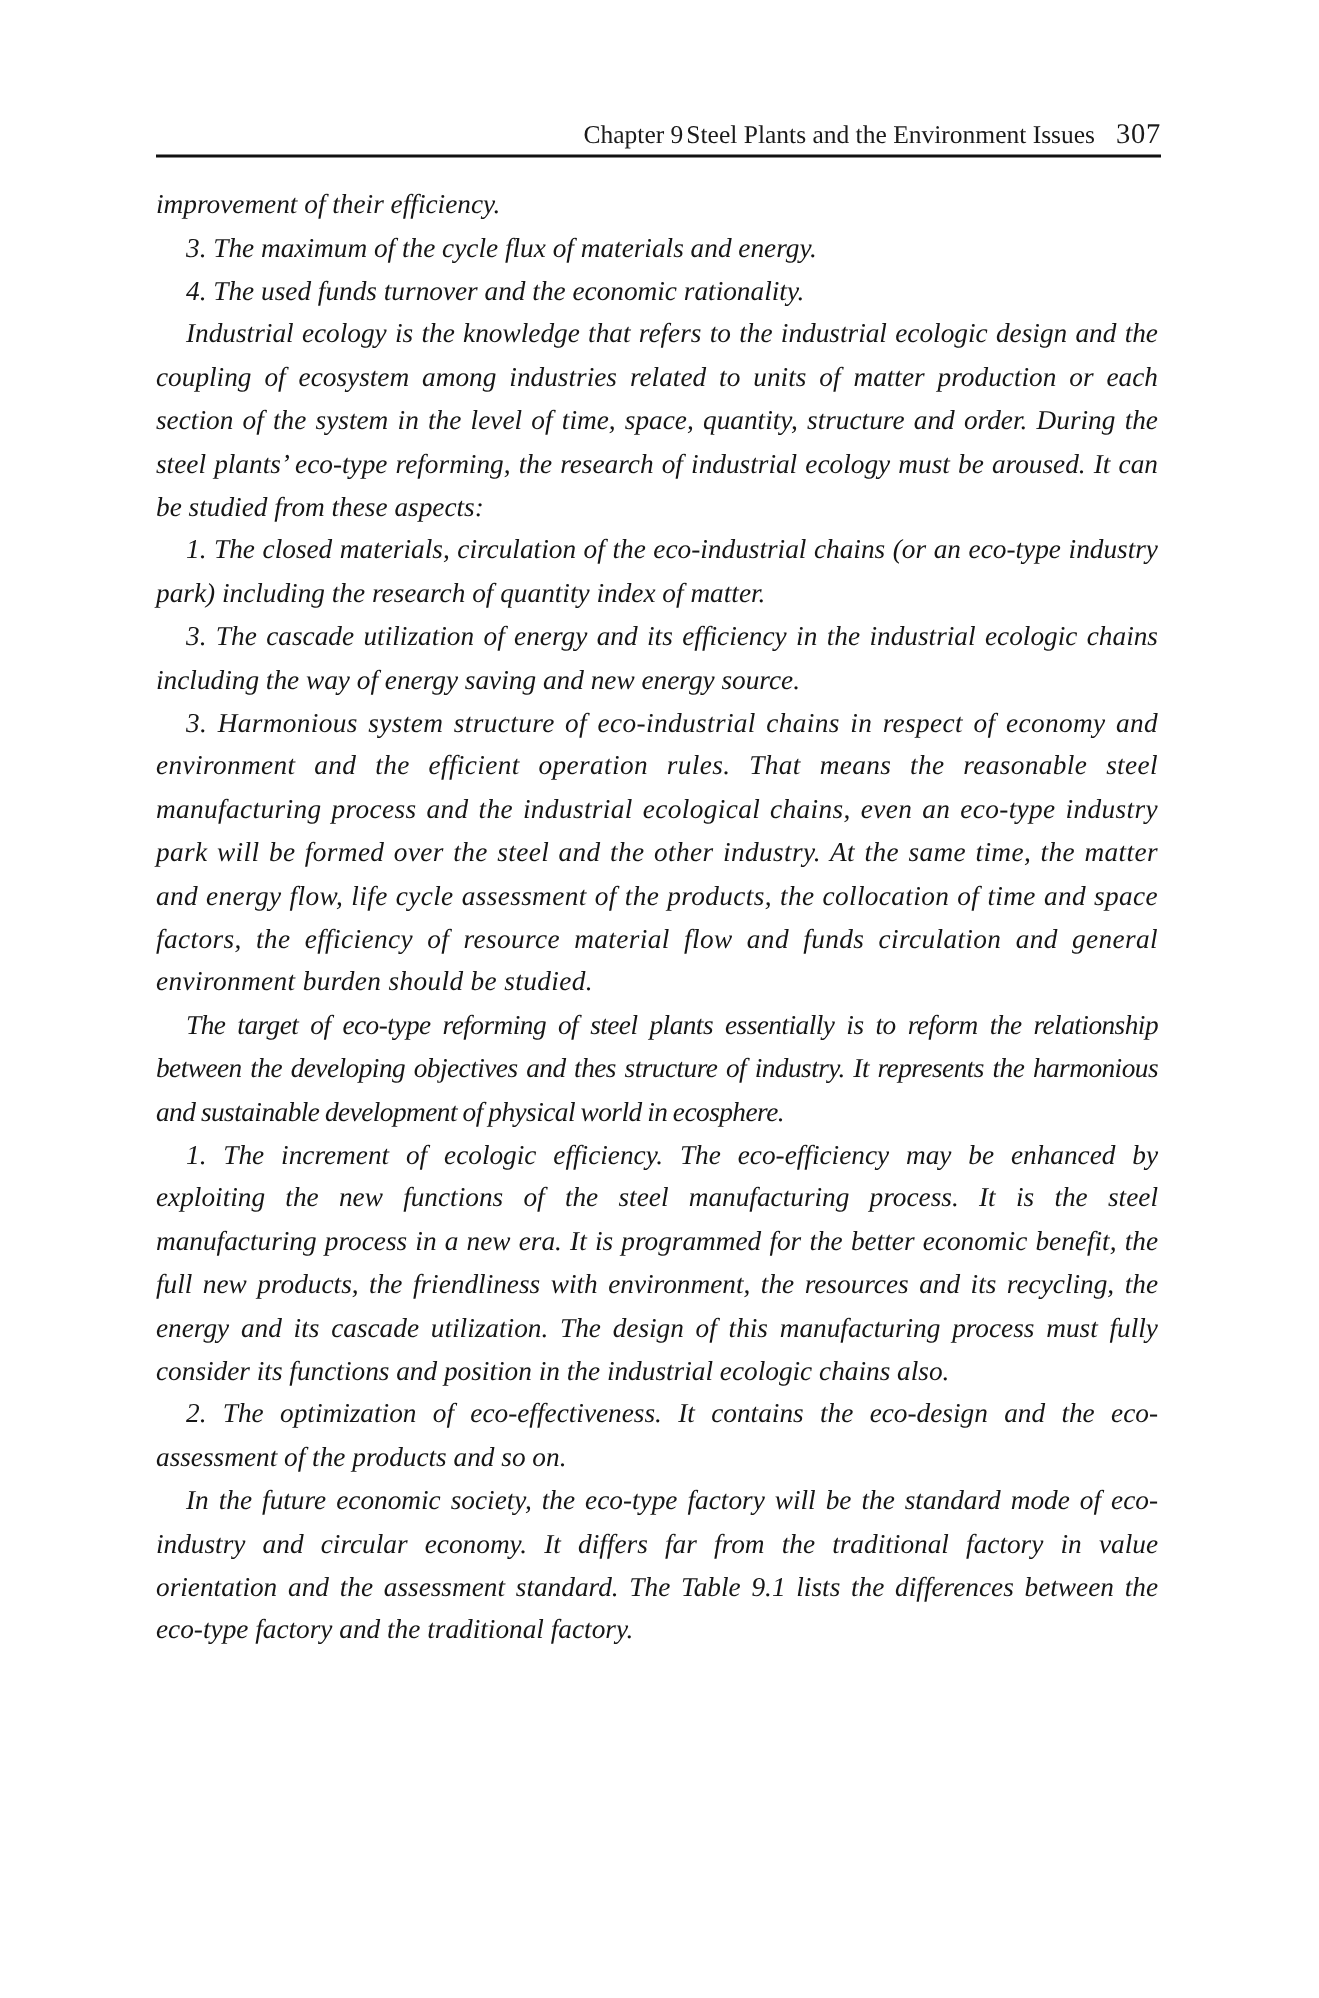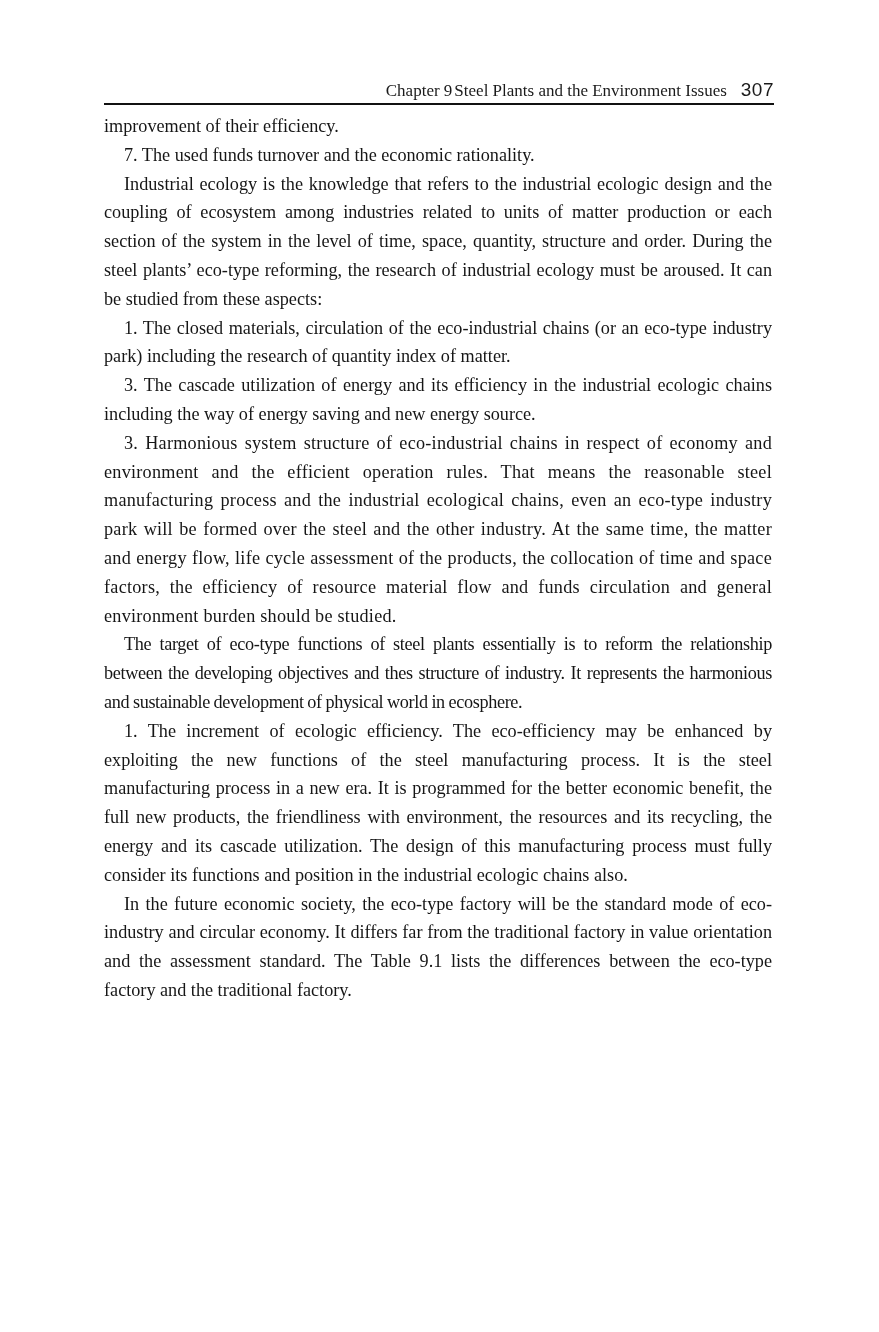--- a/index.html
+++ b/index.html
@@ -5,47 +5,49 @@
   html, body { margin: 0; padding: 0; background: #ffffff; }
   body { width: 879px; height: 1332px; position: relative; overflow: hidden; }
   .page { position: absolute; left: 0; top: 0; width: 879px; height: 1332px; background: #fff; }
   .running-head {
     position: absolute; left: 104px; top: 78px; width: 670px; height: 24px;
     text-align: right; color: #1a1a1a;
     font-family: "Liberation Serif", serif; font-size: 17px; line-height: 24px;
   }
   .running-head .chapter { margin-right: 2px; }
   .running-head .title { margin-right: 14px; }
-  .running-head .folio { font-family: Liberation Sans, sans-serif; font-size: 19px; letter-spacing: 0.5px; }
+  .running-head .folio { font-family: Liberation Serif, serif; font-size: 19px; letter-spacing: 0.5px; }
   .rule { position: absolute; left: 104px; top: 103px; width: 670px; height: 1.5px; background: #111; }
   .body-text {
-    position: absolute; left: 104px; top: 112px; width: 668px;
+    position: absolute; left: 104px; top: 122px; width: 668px;
     font-family: "Liberation Serif", serif; font-size: 18.2px; line-height: 28.8px;
-    color: #161616; text-align: justify;
+    color: #161616; text-align: justify; font-style: italic;
   }
   .body-text p { margin: 0; text-indent: 0; }
   .body-text p.ind { text-indent: 20px; }
   .body-text p.tight { letter-spacing: -0.35px; word-spacing: -0.5px; }
   .body-text p.loose { letter-spacing: 0.25px; }
 </style>
 </head>
 <body>
 
 <div class="page">
 
   <div class="running-head">
     <span class="chapter">Chapter 9</span><span class="title">Steel Plants and the Environment Issues</span><span class="folio">307</span>
   </div>
   <div class="rule"></div>
 
   <div class="body-text">
     <p>improvement of their efficiency.</p>
-    <p class="ind">7. The used funds turnover and the economic rationality.</p>
+    <p class="ind">3. The maximum of the cycle flux of materials and energy.</p>
+    <p class="ind">4. The used funds turnover and the economic rationality.</p>
     <p class="ind">Industrial ecology is the knowledge that refers to the industrial ecologic design and the coupling of ecosystem among industries related to units of matter production or each section of the system in the level of time, space, quantity, structure and order. During the steel plants’ eco-type reforming, the research of industrial ecology must be aroused. It can be studied from these aspects:</p>
     <p class="ind">1. The closed materials, circulation of the eco-industrial chains (or an eco-type industry park) including the research of quantity index of matter.</p>
     <p class="ind">3. The cascade utilization of energy and its efficiency in the industrial ecologic chains including the way of energy saving and new energy source.</p>
     <p class="ind loose">3. Harmonious system structure of eco-industrial chains in respect of economy and environment and the efficient operation rules. That means the reasonable steel manufacturing process and the industrial ecological chains, even an eco-type industry park will be formed over the steel and the other industry. At the same time, the matter and energy flow, life cycle assessment of the products, the collocation of time and space factors, the efficiency of resource material flow and funds circulation and general environment burden should be studied.</p>
-    <p class="ind tight">The target of eco-type functions of steel plants essentially is to reform the relationship between the developing objectives and thes structure of industry. It represents the harmonious and sustainable development of physical world in ecosphere.</p>
+    <p class="ind tight">The target of eco-type reforming of steel plants essentially is to reform the relationship between the developing objectives and thes structure of industry. It represents the harmonious and sustainable development of physical world in ecosphere.</p>
     <p class="ind">1. The increment of ecologic efficiency. The eco-efficiency may be enhanced by exploiting the new functions of the steel manufacturing process. It is the steel manufacturing process in a new era. It is programmed for the better economic benefit, the full new products, the friendliness with environment, the resources and its recycling, the energy and its cascade utilization. The design of this manufacturing process must fully consider its functions and position in the industrial ecologic chains also.</p>
+    <p class="ind">2. The optimization of eco-effectiveness. It contains the eco-design and the eco- assessment of the products and so on.</p>
     <p class="ind">In the future economic society, the eco-type factory will be the standard mode of eco-industry and circular economy. It differs far from the traditional factory in value orientation and the assessment standard. The Table 9.1 lists the differences between the eco-type factory and the traditional factory.</p>
   </div>
 
 </div>
 
 </body></html>

